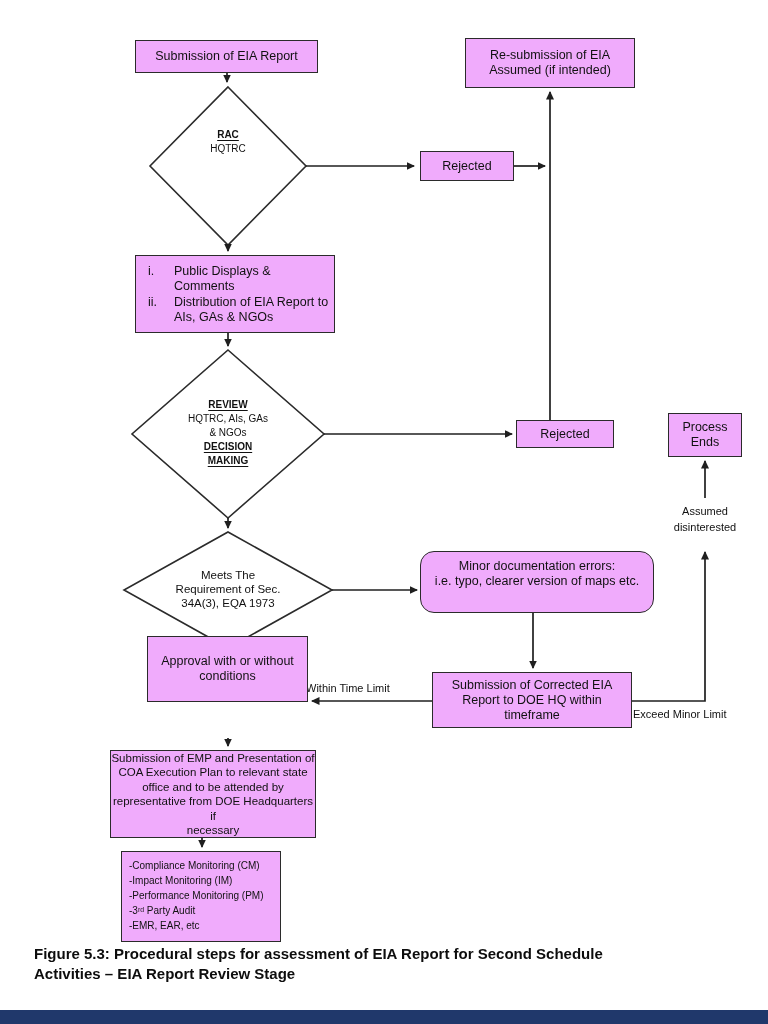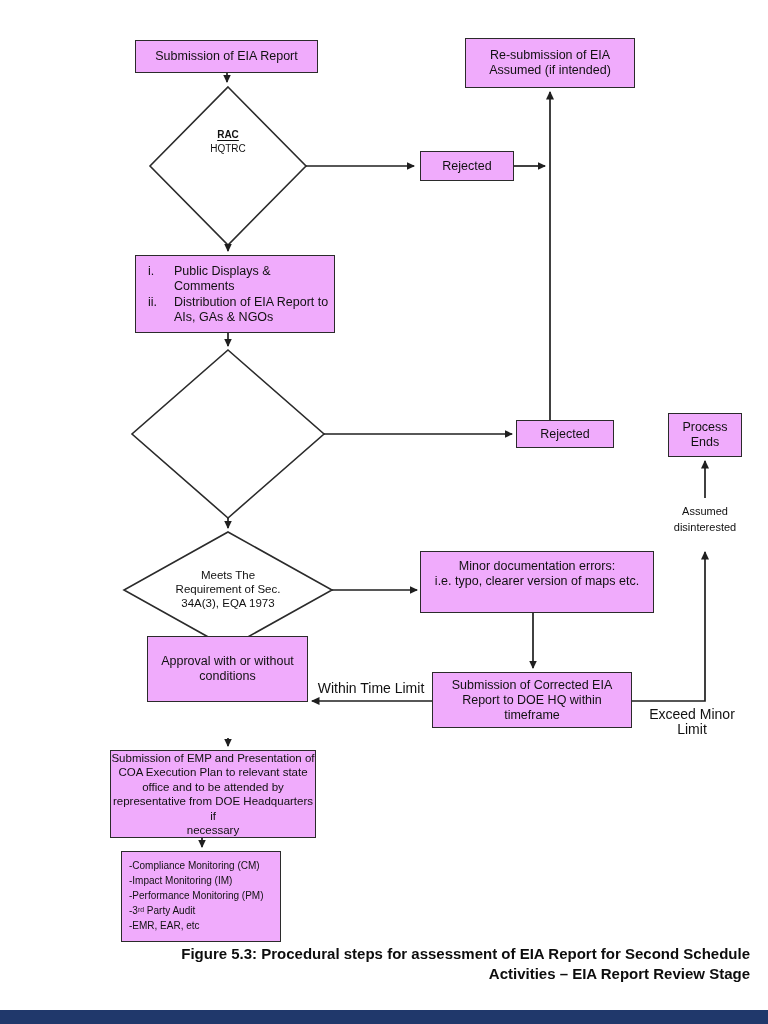--- a/index.html
+++ b/index.html
@@ -14,34 +14,34 @@
     display:flex;flex-direction:column;align-items:center;justify-content:center;
     font-size:12.5px;line-height:15px;text-align:center;
   }
   .dtext{
     position:absolute;z-index:2;text-align:center;
     font-size:10px;line-height:14px;
   }
   .ml{white-space:pre-line;}
   .u{font-weight:bold;text-decoration:underline;text-underline-offset:2px;}
   .edge-label{
-    position:absolute;z-index:2;font-size:14px;text-align:center;line-height:15px;
+    position:absolute;z-index:2;font-size:11px;line-height:15px;
   }
   .free-text{
     position:absolute;z-index:2;font-size:11px;text-align:center;line-height:16px;
   }
   #public-box{justify-content:flex-start;align-items:stretch;padding:8px 4px 0 12px;text-align:left;}
   .pub-grid{display:grid;grid-template-columns:22px 1fr;column-gap:4px;row-gap:1px;font-size:12.5px;line-height:15px;}
-  #minor-box{justify-content:flex-start;padding-top:7px;}
+  #minor-box{justify-content:flex-start;padding-top:7px;border-radius:14px;}
   #monitoring-box{align-items:flex-start;justify-content:flex-start;text-align:left;padding:6px 0 0 7px;font-size:10px;line-height:15px;}
   #emp-box{font-size:11.5px;line-height:14.5px;}
   #meets-text{font-size:11.5px;line-height:14px;}
   #caption{
     position:absolute;z-index:2;font-weight:bold;font-size:15px;line-height:20px;
-    text-align:right;white-space:pre-line;color:#0d0d0d;
+    text-align:left;white-space:pre-line;color:#0d0d0d;
   }
   #bottom-bar{position:absolute;z-index:3;background:#20386b;}
 </style>
 </head>
 <body>
 
 <div id="canvas">
 
   <svg id="connectors" width="768" height="1024" viewBox="0 0 768 1024">
     <defs>
@@ -93,20 +93,27 @@
   <div class="node" id="public-box" style="left:135px;top:255px;width:200px;height:78px;">
     <div class="pub-grid">
       <span>i.</span>
       <span>Public Displays &amp; Comments</span>
       <span>ii.</span>
       <span class="ml">Distribution of EIA Report to
 AIs, GAs &amp; NGOs</span>
     </div>
   </div>
 
+  <div class="dtext" style="left:138px;top:398px;width:180px;">
+    <div class="u">REVIEW</div>
+    <div>HQTRC, AIs, GAs</div>
+    <div>&amp; NGOs</div>
+    <div class="u">DECISION</div>
+    <div class="u">MAKING</div>
+  </div>
 
   <div class="node" style="left:516px;top:420px;width:98px;height:28px;">
     <span>Rejected</span>
   </div>
 
   <div class="node ml" style="left:668px;top:413px;width:74px;height:44px;">Process
 Ends</div>
 
   <div class="free-text ml" style="left:650px;top:503px;width:110px;">Assumed
 disinterested</div>

